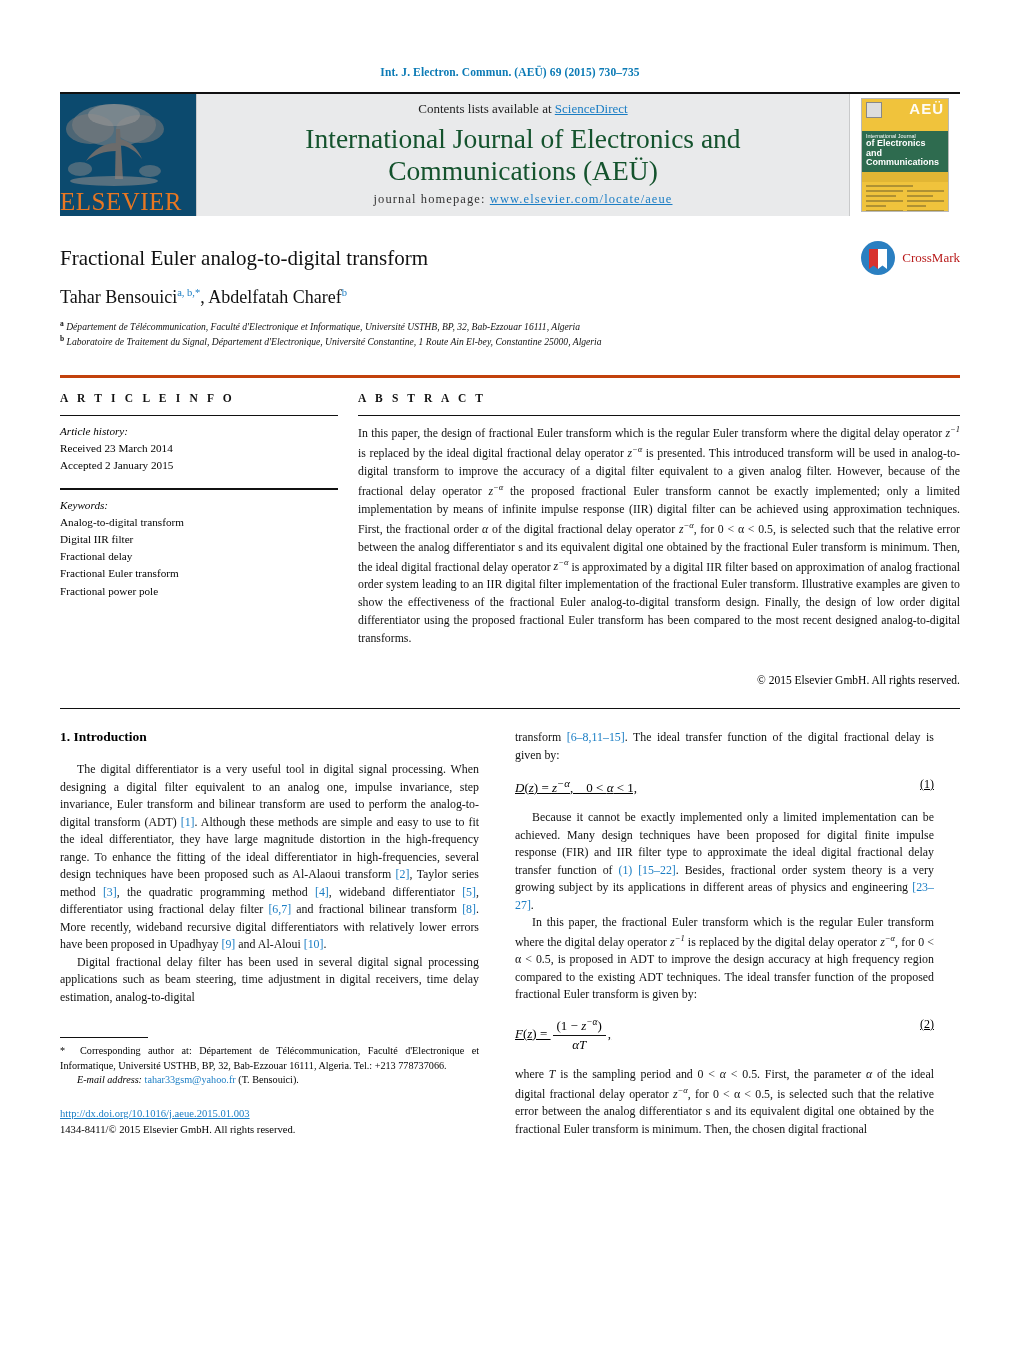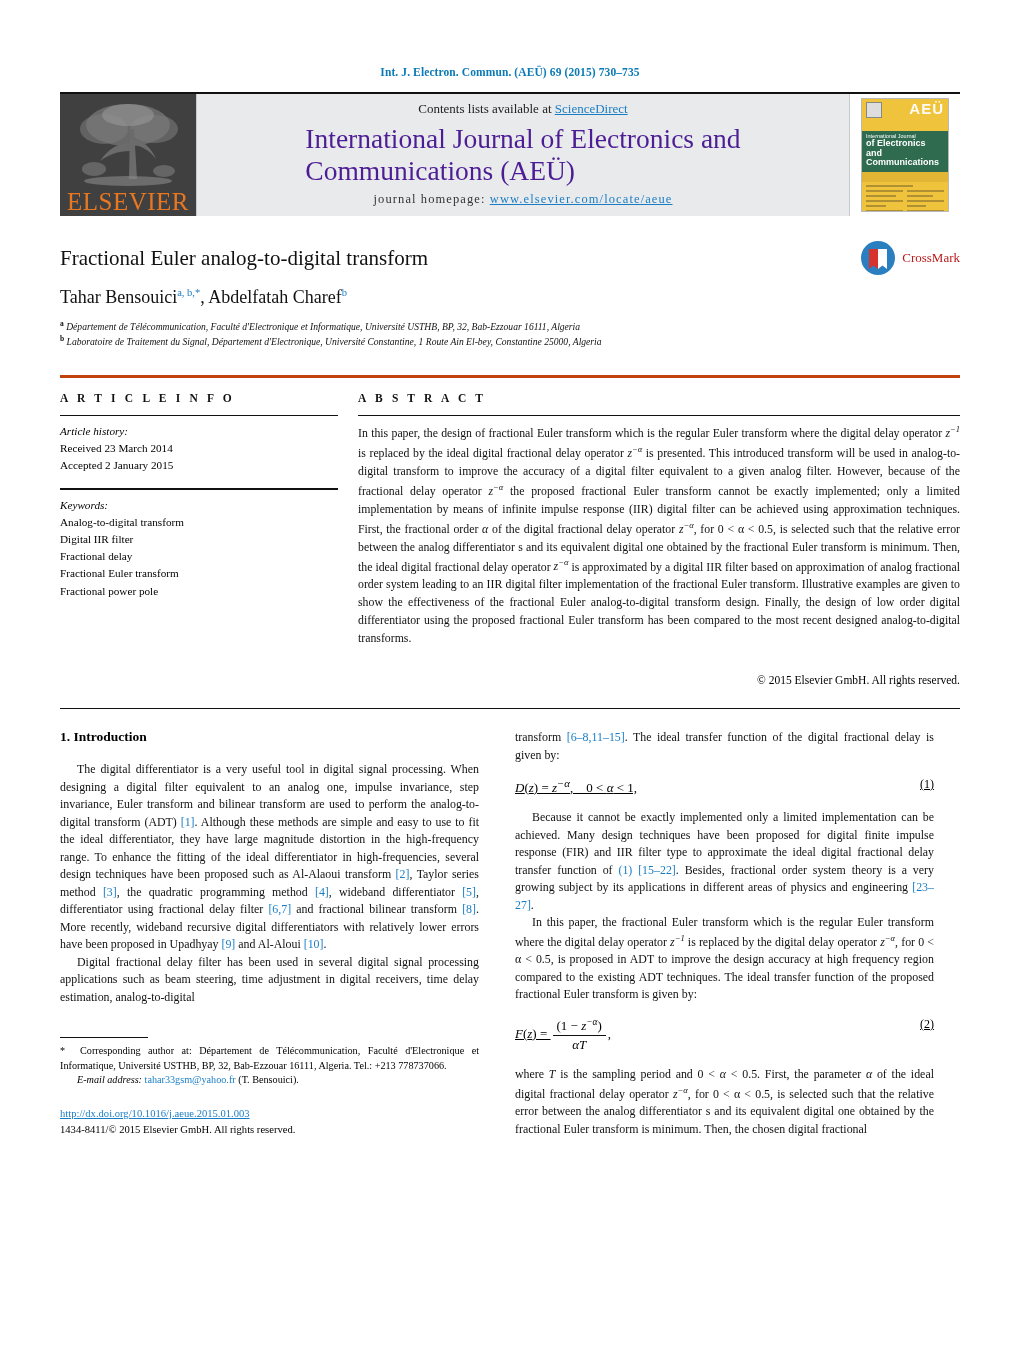--- a/index.html
+++ b/index.html
@@ -39,55 +39,56 @@
     border-top: 2px solid #111;
     display: flex;
     align-items: stretch;
     height: 122px;
   }
   .mh-logo {
     width: 136px;
     flex: 0 0 136px;
     display: flex;
     flex-direction: column;
-    align-items: center;
+    align-items: flex-start;
     justify-content: flex-end;
     padding-bottom: 2px;
-    background: #404040;
+    background: #0c4a6e;
   }
   .tree-wrap { width: 108px; height: 92px; margin-top: 4px; }
   .elsevier-word {
     font-family: "Liberation Serif", serif;
     font-size: 25px;
     letter-spacing: .5px;
     color: #E87722;
     line-height: 1;
     margin-top: -2px;
   }
   .mh-center {
     flex: 1 1 auto;
     background: #e9eaeb;
     border-left: 1px solid #c9cacb;
     border-right: 1px solid #c9cacb;
     display: flex;
     flex-direction: column;
     align-items: center;
     justify-content: center;
+    text-align: center;
     padding: 6px 10px 8px;
   }
   .contents-line {
     font-size: 13px;
     color: #222;
     margin-bottom: 6px;
   }
   .contents-line .sd { color: #1a7dc4; }
   .journal-title {
     font-size: 27.5px;
     line-height: 1.16;
-    color: #4c1d95;
+    color: #14532d;
     font-family: "Liberation Serif", serif;
     margin-bottom: 6px;
   }
   .homepage {
     font-size: 12.5px;
     letter-spacing: 1.1px;
     color: #333;
   }
   .homepage .url { color: #1a7dc4; }
   .mh-cover {

